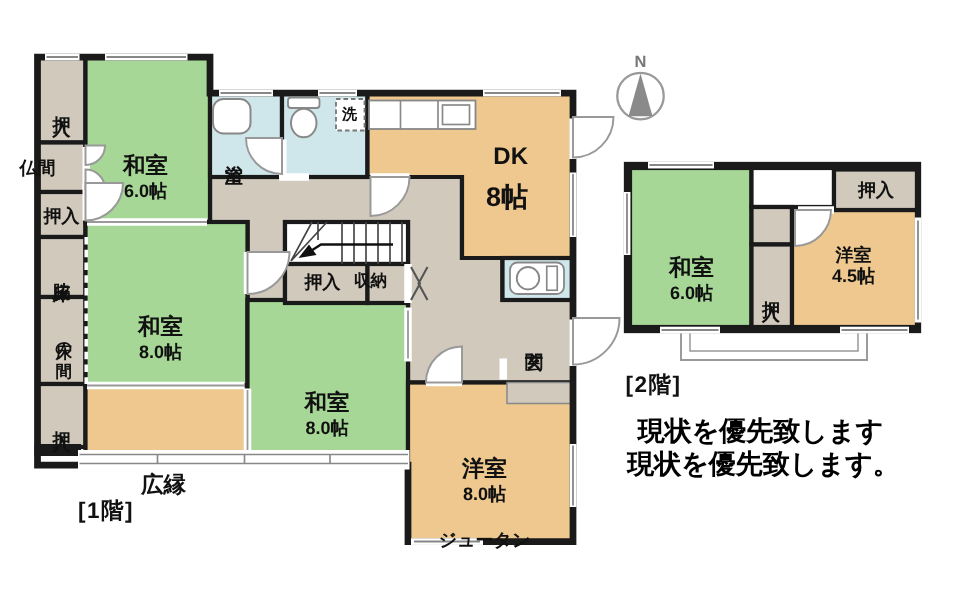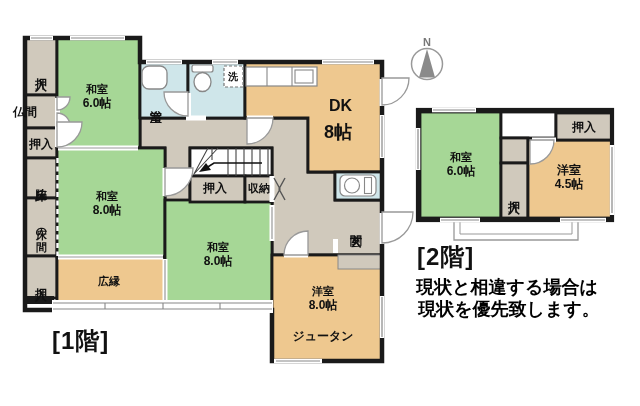--- a/index.html
+++ b/index.html
@@ -9,22 +9,22 @@
   }
   #plan-svg { position:absolute; left:0; top:0; }
   .lbl {
     position:absolute; transform:translate(-50%,-50%);
     color:#111; font-weight:600; text-align:center; line-height:1.18;
     white-space:nowrap; pointer-events:none;
   }
   .left-anchor { transform:translate(0,-50%); }
   .v { writing-mode:vertical-rl; text-orientation:upright; letter-spacing:1px; }
   .s10 { font-size:10px; } .s11 { font-size:11px; } .s12 { font-size:12px; }
-  .s13 { font-size:11px; } .s15 { font-size:18px; } .s16 { font-size:16px; }
-  .s19 { font-size:24px; letter-spacing:1px; }
+  .s13 { font-size:15px;margin-top:43px; } .s15 { font-size:18px; } .s16 { font-size:16px; }
+  .s19 { font-size:15px; letter-spacing:1px; }
   .note { color:#000; font-weight:600; }
   .compass-n { color:#777; font-weight:600; }
   .dk-block div { line-height:1.55;text-align:right; }
 </style>
 </head>
 <body>
 
 <div id="stage">
 
 <svg id="plan-svg" width="640" height="406" viewBox="0 0 640 406">
@@ -192,21 +192,21 @@
   <div class="lbl dk-block" style="left:338px;top:120px">
     <div class="s16">DK</div>
     <div class="s15">8帖</div>
   </div>
   <div class="lbl" style="left:107px;top:204px">
     <div class="s13">和室</div>
     <div class="s12">8.0帖</div>
   </div>
   <div class="lbl s13" style="left:109px;top:281px">広縁</div>
   <div class="lbl s12" style="left:215px;top:188px">押入</div>
-  <div class="lbl s11" style="left:259px;top:188px">収納</div>
+  <div class="lbl s11" style="left:247px;top:188px">収納</div>
   <div class="lbl" style="left:218px;top:255px">
     <div class="s13">和室</div>
     <div class="s12">8.0帖</div>
   </div>
   <div class="lbl v s12" style="left:356px;top:226px">玄関</div>
   <div class="lbl" style="left:323px;top:314px">
     <div class="s13">洋室</div>
     <div class="s12">8.0帖</div>
     <div class="s12" style="margin-top:17px">ジュータン</div>
   </div>
@@ -217,16 +217,16 @@
     <div class="s12">6.0帖</div>
   </div>
   <div class="lbl s12" style="left:584px;top:127px">押入</div>
   <div class="lbl v s12" style="left:514px;top:192px">押入</div>
   <div class="lbl" style="left:569px;top:177px">
     <div class="s12">洋室</div>
     <div class="s12">4.5帖</div>
   </div>
   <div class="lbl left-anchor s19" style="left:417px;top:257px">[2階]</div>
 
-  <div class="lbl note s15" style="left:507px;top:288px">現状と相違する場合は</div>
+  <div class="lbl note s15" style="left:507px;top:288px">現状を優先致します</div>
   <div class="lbl note s15" style="left:509px;top:310px">現状を優先致します。</div>
   <div class="lbl compass-n s11" style="left:427px;top:42px">N</div>
 </div>
 
 </body></html>

